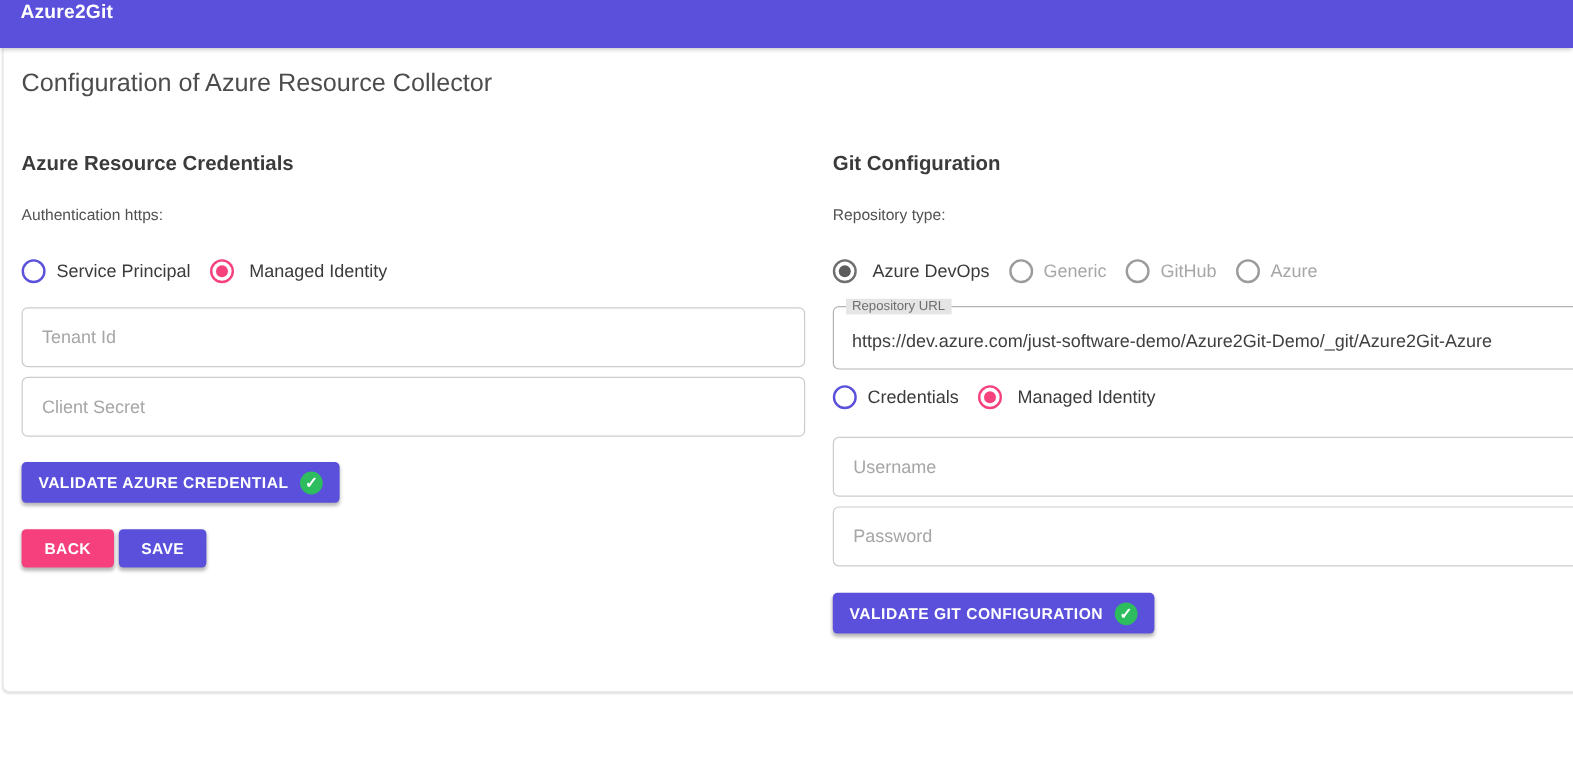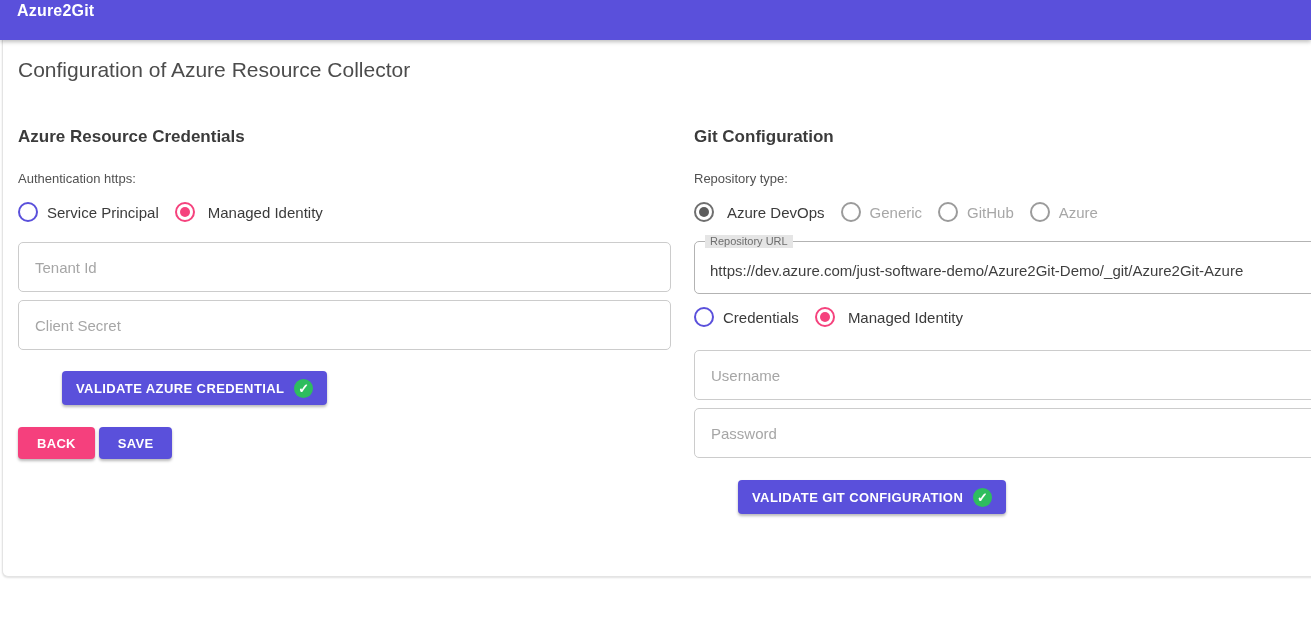--- a/index.html
+++ b/index.html
@@ -19,21 +19,21 @@
   .page-title { font-size: 21px; color: #4c4c4c; font-weight: 400; line-height: 27px; margin-top: 1px; }
 
   .columns { display: flex; margin-top: 44px; }
   .col-left { width: 653px; margin-right: 23px; flex: none; }
   .col-right { width: 700px; flex: none; }
 
   .section-title { font-size: 17px; font-weight: bold; color: #3b3b3b; line-height: 20px; }
   .field-caption { margin-top: 24px; font-size: 13px; color: #515151; line-height: 16px; }
 
   
-  .radio-row { display: flex; align-items: center; margin-top: 14px; height: 22px; }
+  .radio-row { display: flex; align-items: center; margin-top: 28px; height: 22px; }
   .radio-opt { display: inline-flex; align-items: center; margin-right: 16px; cursor: pointer; }
   .radio { width: 20px; height: 20px; border-radius: 50%; border: 2px solid #5a50db;
     display: inline-block; position: relative; flex: none; }
   .radio.selected-pink { border-color: #f5427d; }
   .radio.selected-pink::after { content: ""; position: absolute; left: 3px; top: 3px;
     width: 10px; height: 10px; border-radius: 50%; background: #f5427d; }
   .radio.selected-gray { border-color: #6f6f6f; }
   .radio.selected-gray::after { content: ""; position: absolute; left: 3px; top: 3px;
     width: 10px; height: 10px; border-radius: 50%; background: #5c5c5c; }
   .radio.disabled { border-color: #9b9b9b; }
@@ -55,21 +55,21 @@
     padding: 0 5px; font-size: 11px; color: #6e6e6e; line-height: 13px; }
   .outlined-field input { width: 100%; height: 100%; border: none; outline: none;
     background: transparent; padding: 6px 15px 0 15px; font-size: 15px; color: #3f3f3f;
     font-family: "Liberation Sans", sans-serif; }
 
   
   .btn { display: inline-flex; align-items: center; justify-content: center; border: none;
     border-radius: 4px; cursor: pointer; font-family: "Liberation Sans", sans-serif;
     font-weight: bold; color: #fff; box-shadow: 0 2px 3px rgba(0,0,0,0.28); }
   .btn-validate { height: 34px; padding: 0 14px; background: #5a50db; font-size: 13px;
-    letter-spacing: 0.4px; gap: 10px; margin-left: 44px; }
+    letter-spacing: 0.4px; gap: 10px; }
   .btn-validate.mt-left { margin-top: 21px; }
   .btn-validate.mt-right { margin-top: 22px; }
   .check-circle { width: 19px; height: 19px; border-radius: 50%; background: #2ebd5e;
     color: #fff; font-size: 13px; line-height: 19px; text-align: center; font-weight: bold;
     flex: none; }
   .footer-row { margin-top: 22px; display: flex; gap: 4px; }
   .btn-small { height: 32px; padding: 0 19px; font-size: 13px; letter-spacing: 0.3px; }
   .btn-back { background: #f5407d; }
   .btn-save { background: #5a50db; }
 

